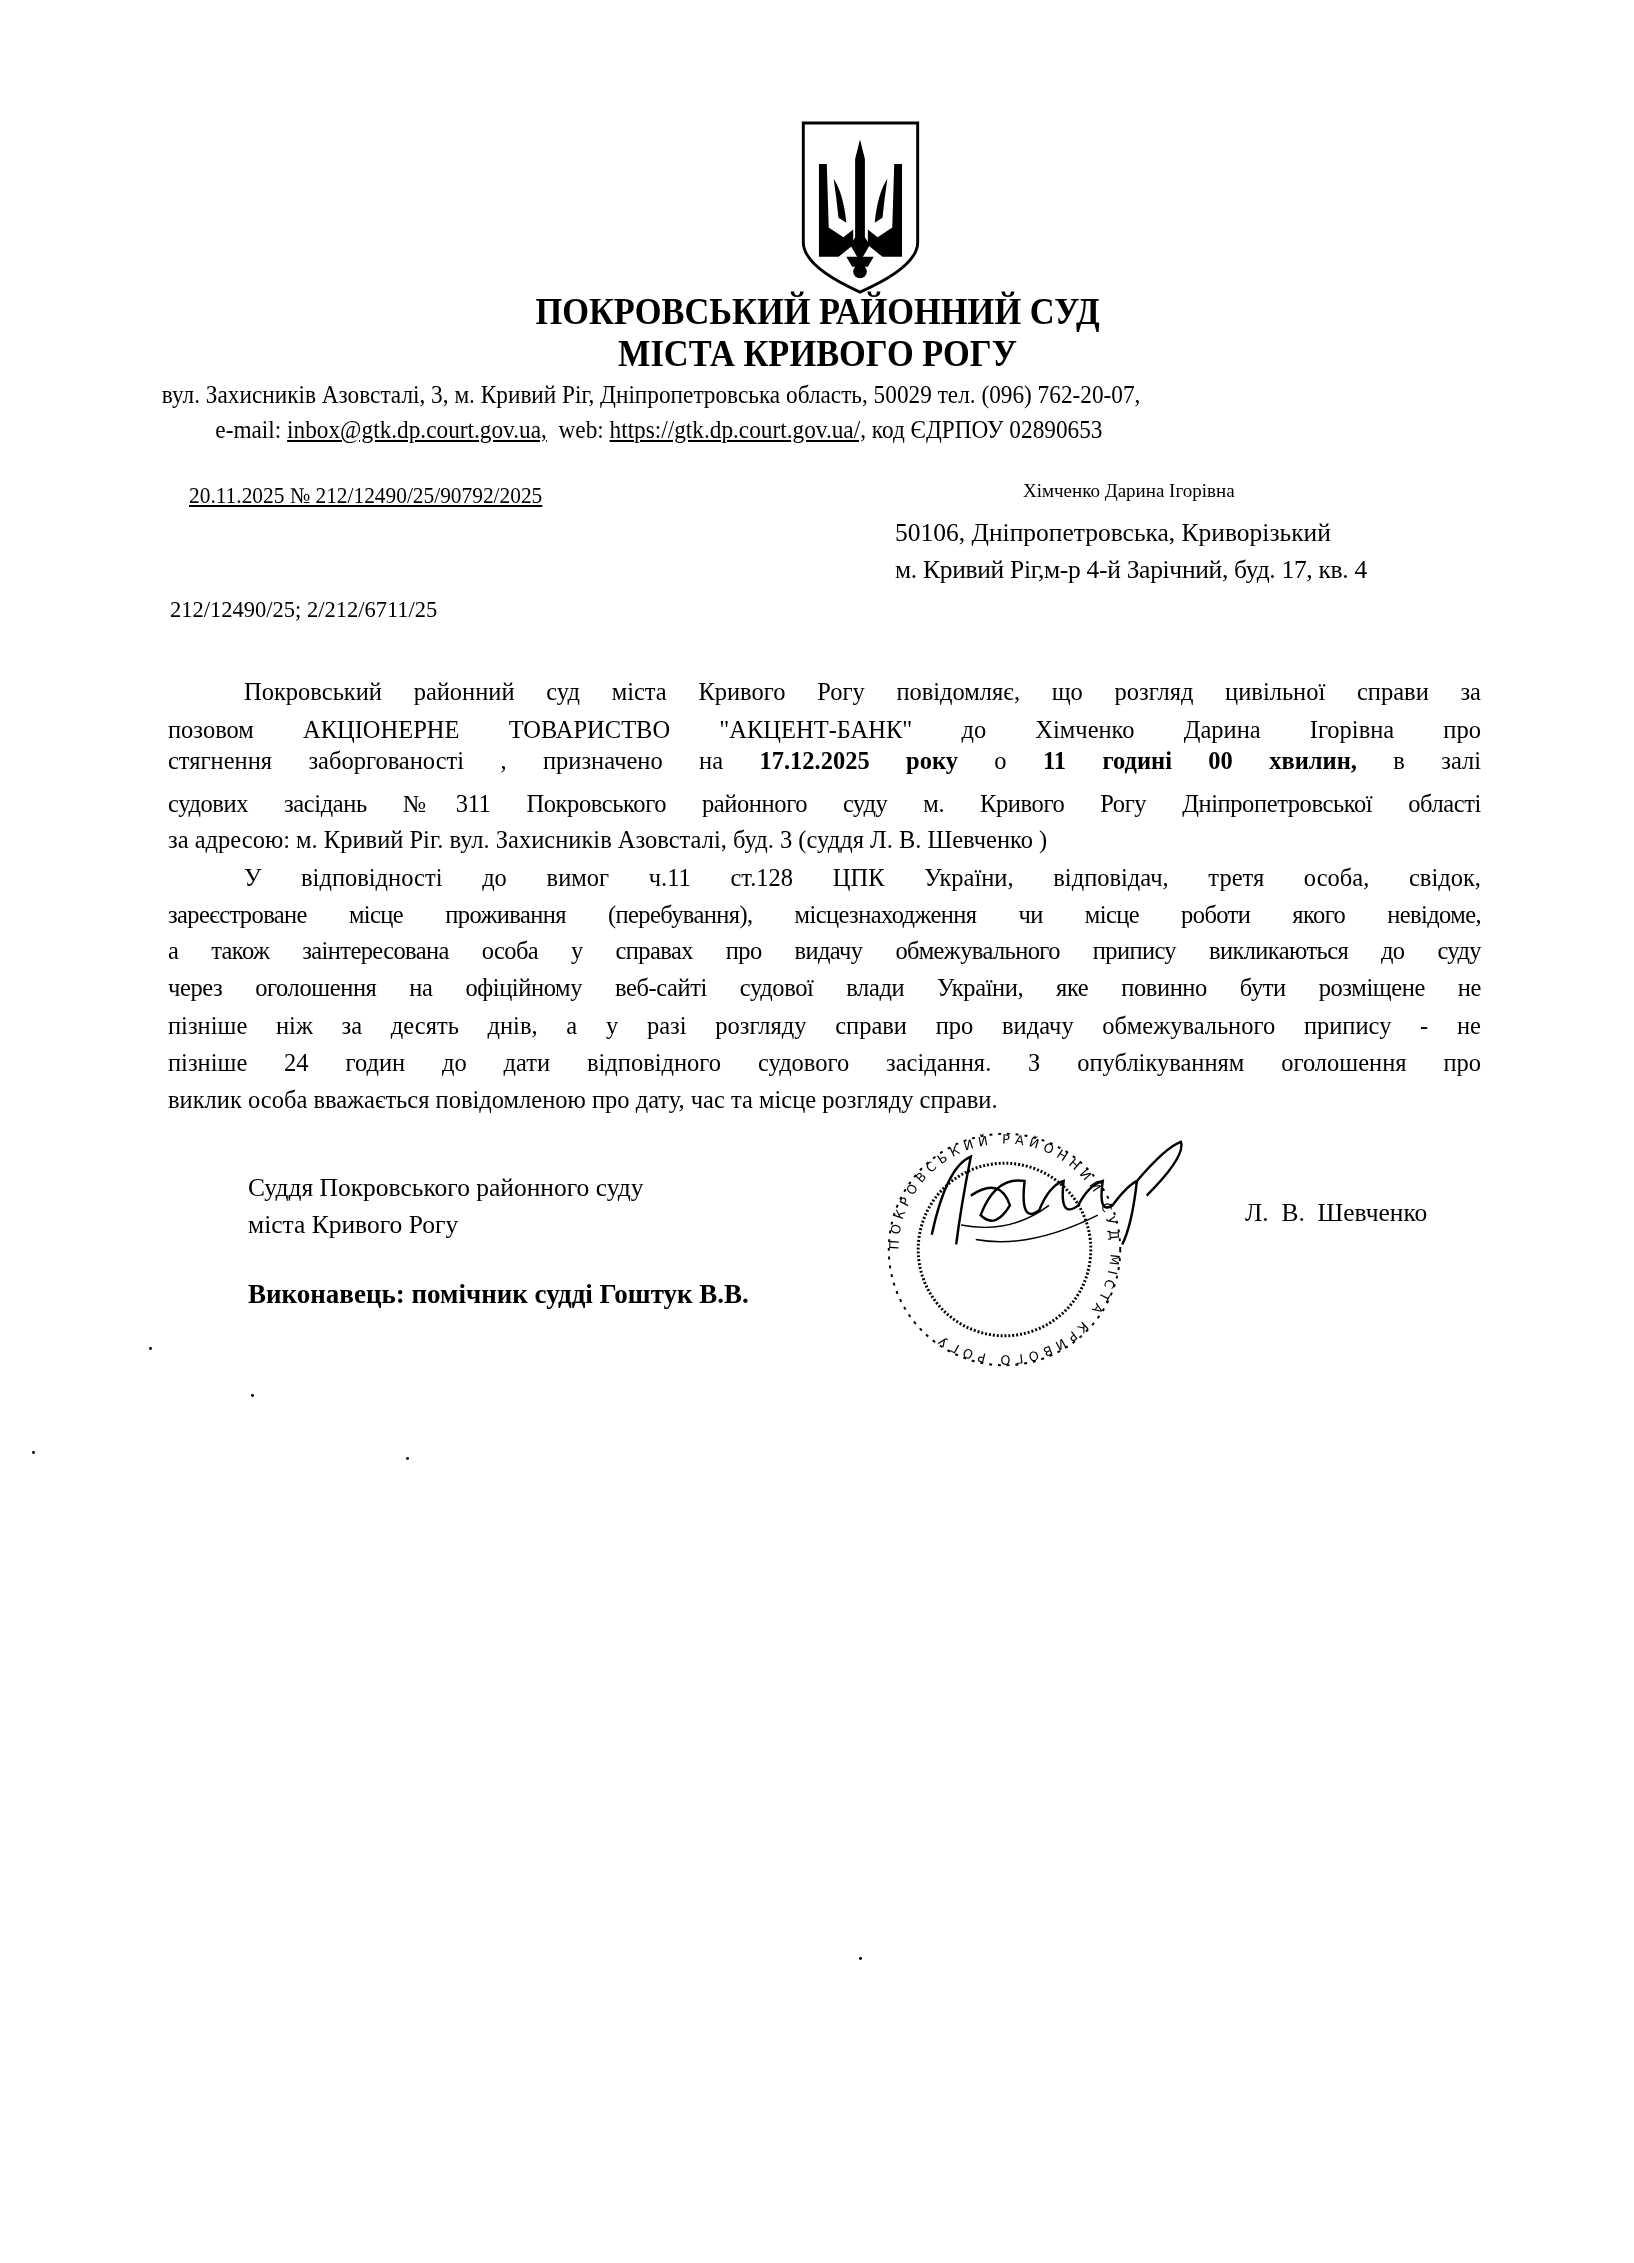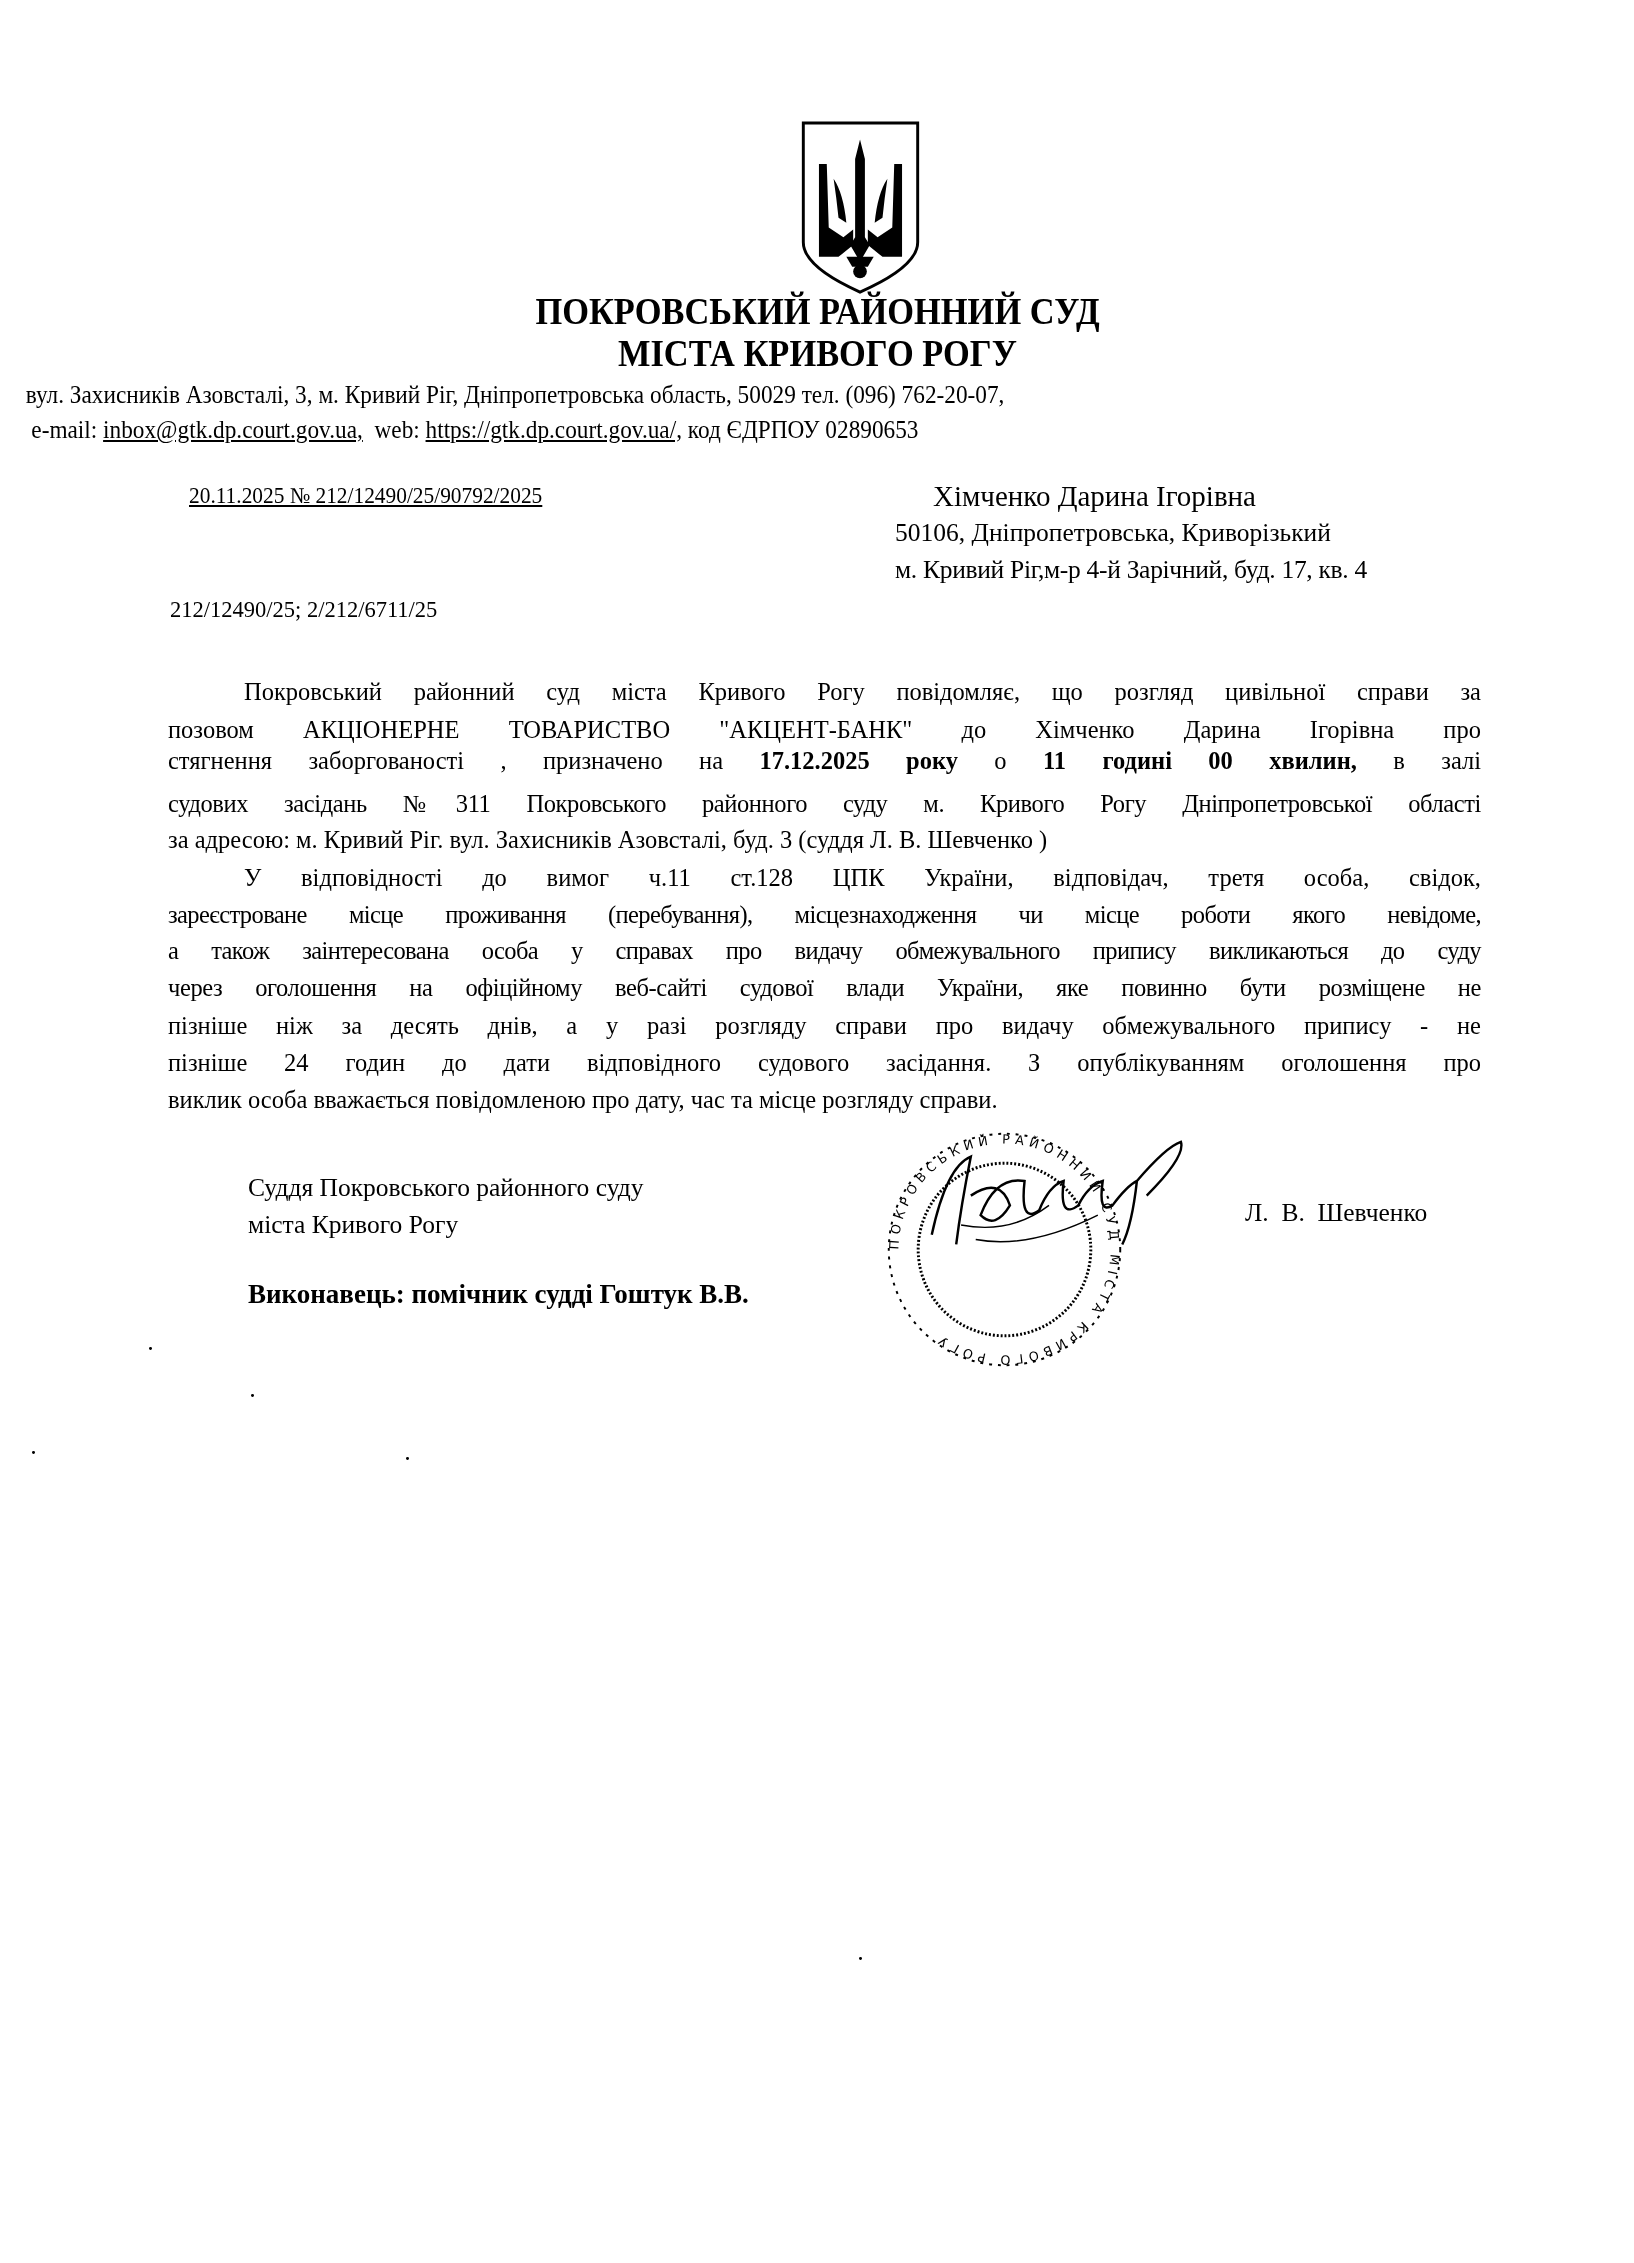--- a/index.html
+++ b/index.html
@@ -1,20 +1,20 @@
 <!DOCTYPE html>
 <html><head>
 <meta charset="utf-8">
 <style>
   html, body { margin: 0; padding: 0; background: #ffffff; }
   body { width: 1635px; height: 2263px; position: relative; overflow: hidden;
          font-family: "Liberation Serif", "DejaVu Serif", serif; color: #000; }
   .abs { position: absolute; white-space: nowrap; }
   .title { font-weight: bold; font-size: 37px; left: 0; width: 1635px; text-align: center; transform: scaleX(0.93); }
-  .hdr { font-size: 24.5px; left: 0; width: 1302px; text-align: left; }
+  .hdr { font-size: 24.5px; left: 0; width: 1302px; text-align: center; }
   .hdr .inner { display: inline-block; transform: scaleX(0.95); }
   u { text-decoration: underline; }
   .line { position: absolute; left: 168px; width: 1313px; font-size: 24.5px; white-space: nowrap;
           text-align: justify; text-align-last: justify; }
   .line.indent { left: 244px; width: 1237px; }
   .line.last { text-align-last: left; }
   .b { font-weight: bold; }
   .speck { position: absolute; width: 2.9px; height: 2.9px; background: #000; border-radius: 50%; }
 </style>
 </head>
@@ -40,21 +40,21 @@
   <span class="inner">вул. Захисників Азовсталі, 3, м. Кривий Ріг,  Дніпропетровська область, 50029 тел. (096) 762-20-07,</span>
 </div>
 <div class="abs hdr" style="top:416px;margin-left:8px;">
   <span class="inner" style="white-space:pre;"><span>e-mail: </span><u>inbox@gtk.dp.court.gov.ua,</u><span>  web: </span><u>https://gtk.dp.court.gov.ua/,</u><span> код ЄДРПОУ 02890653</span></span>
 </div>
 
 <div class="abs" style="left:162px; top:483px; font-size:22.5px;margin-left:27px;">
   <u style="display:inline-block; transform:scaleX(0.95); transform-origin:left;">20.11.2025 № 212/12490/25/90792/2025</u>
 </div>
 
-<div class="abs" style="left:933px; top:480px; font-size:29px;">Хімченко Дарина Ігорівна</div>
+<div class="abs" style="left:1023px; top:480px; font-size:19px;">Хімченко Дарина Ігорівна</div>
 <div class="abs" style="left:895px; top:518px; font-size:25.5px;">50106, Дніпропетровська, Криворізький</div>
 <div class="abs" style="left:895px; top:555px; font-size:25.5px; letter-spacing:-0.3px;">м. Кривий Ріг,м-р 4-й Зарічний, буд. 17, кв. 4</div>
 
 <div class="abs" style="left:170px; top:597px; font-size:22.5px;">212/12490/25; 2/212/6711/25</div>
 
 <div class="line indent" style="top:678px;">Покровський районний суд міста Кривого Рогу  повідомляє, що розгляд цивільної справи за</div>
 <div class="line" style="top:716px;">позовом АКЦІОНЕРНЕ ТОВАРИСТВО "АКЦЕНТ-БАНК"  до Хімченко Дарина Ігорівна про</div>
 <div class="line" style="top:747px; word-spacing:2px;">
   <span>стягнення заборгованості , призначено на </span>
   <span class="b">17.12.2025 року</span>

